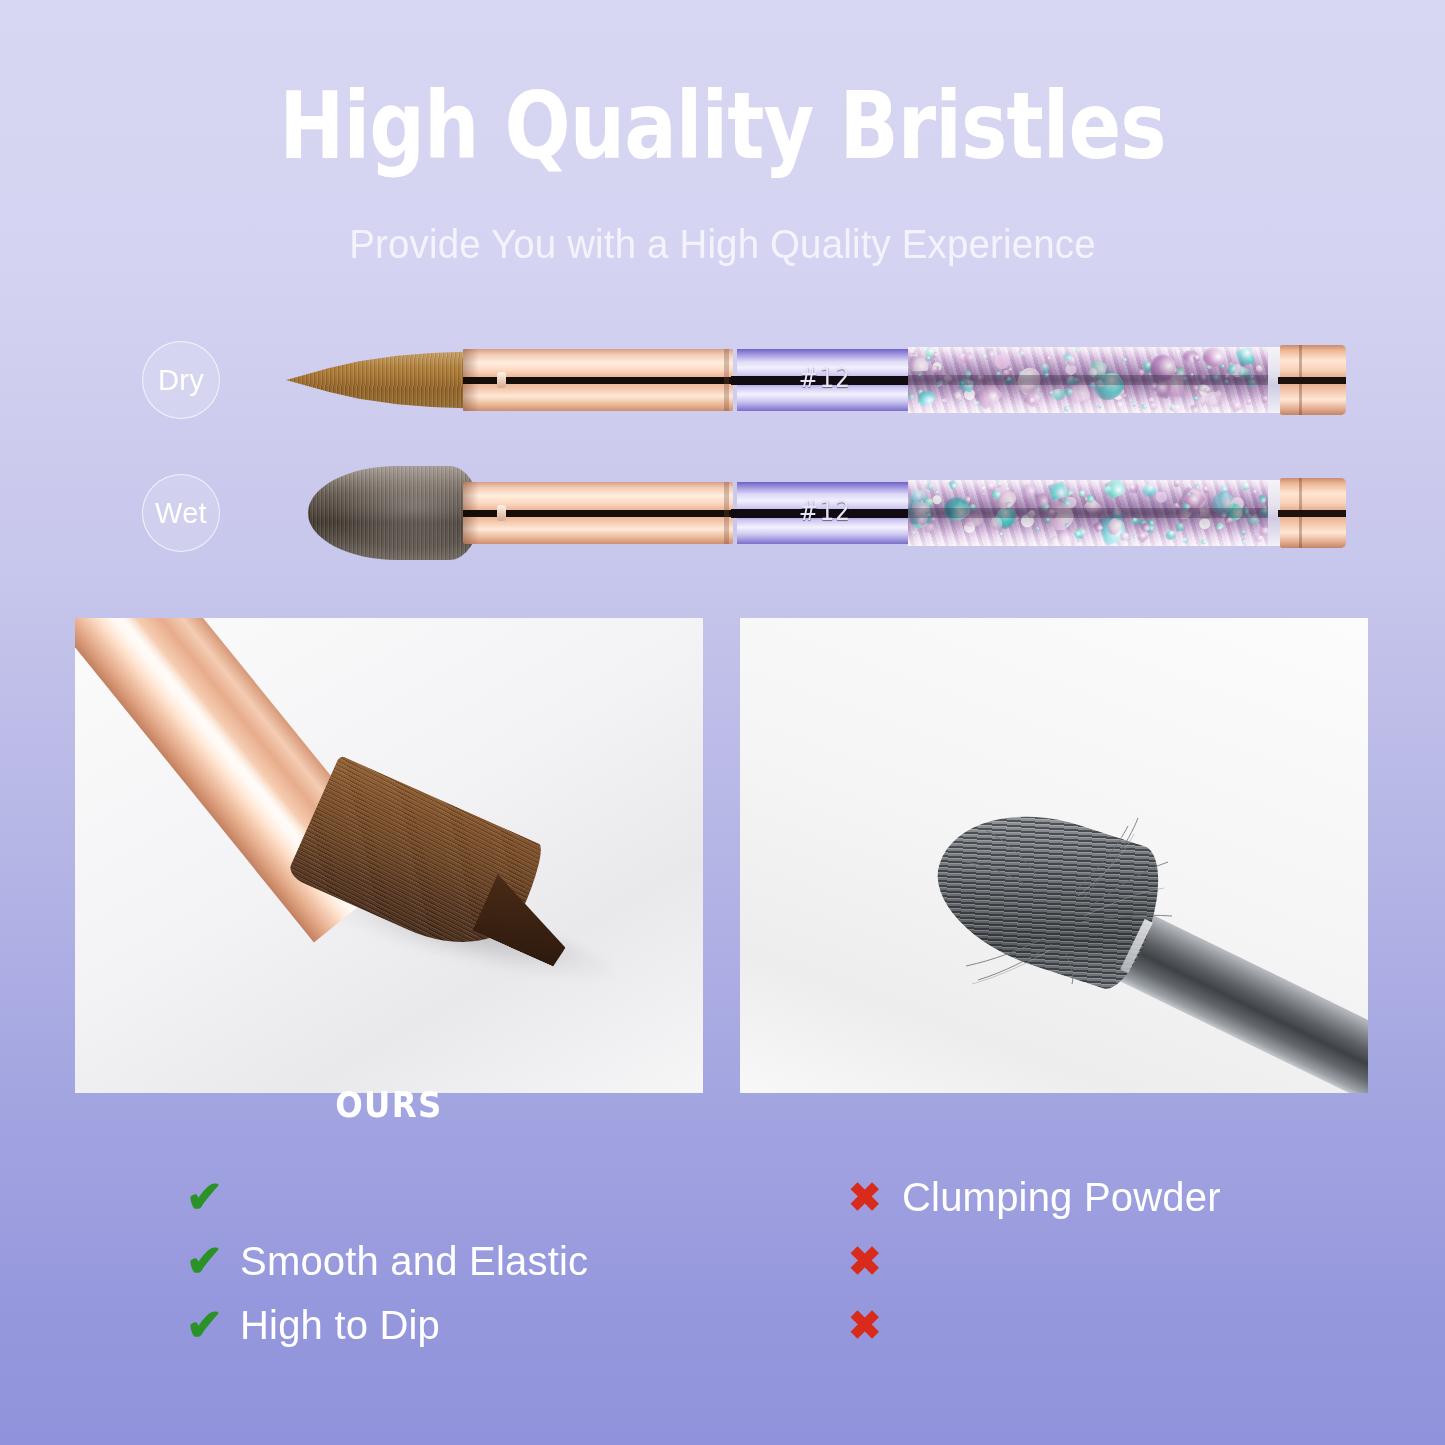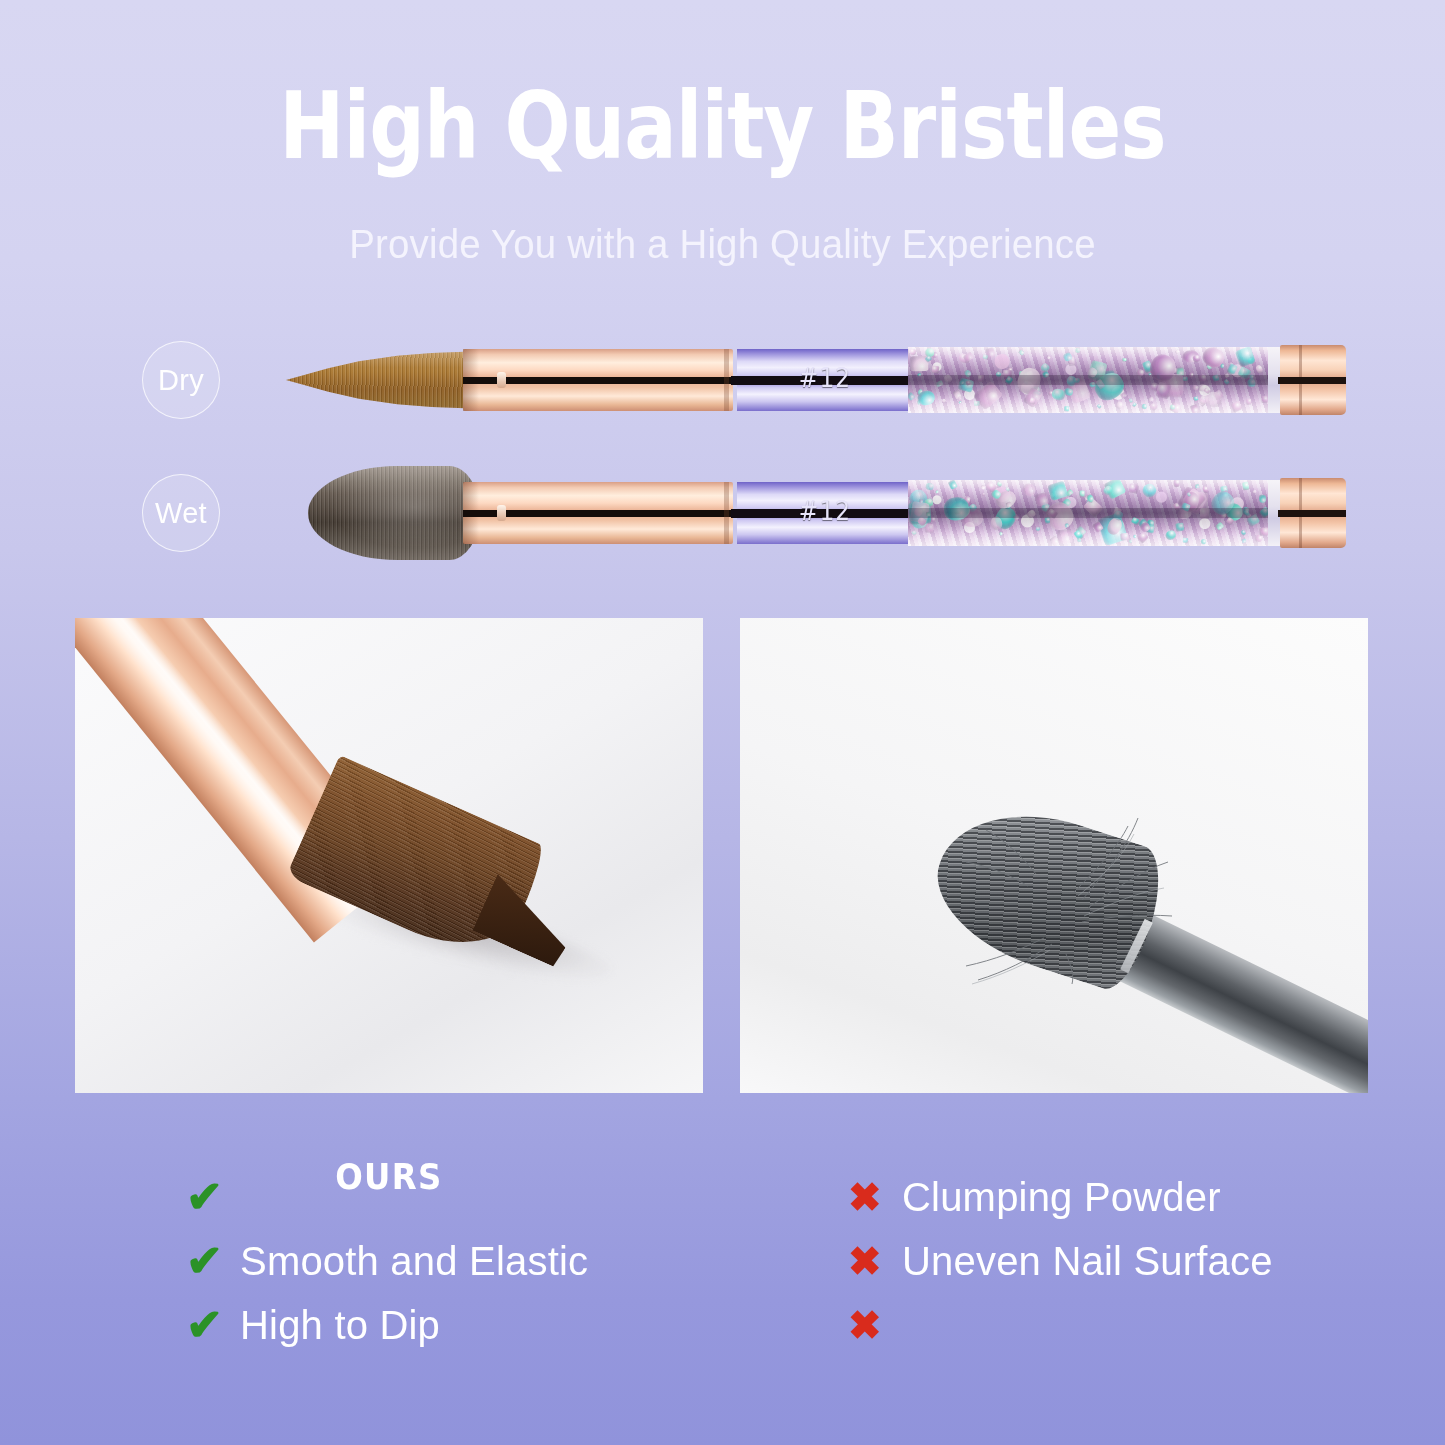--- a/index.html
+++ b/index.html
@@ -391,21 +391,21 @@
 
   
   .col-head {
     position:absolute;
     font-size:36px;
     font-weight:bold;
     color:#ffffff;
     letter-spacing:1.4px;
     font-family:"DejaVu Sans Condensed","Liberation Sans Narrow","Liberation Sans",sans-serif;
   }
-  #head-ours  { left:75px;  top:1156px; width:628px; text-align:center; }
+  #head-ours  { left:75px;  top:1084px; width:628px; text-align:center; }
   #head-other { left:740px; top:1118px; width:628px; text-align:center; }
 
   .feature-list { position:absolute; }
   #list-ours  { left:186px; top:1165px; }
   #list-other { left:848px; top:1165px; }
 
   .feature {
     display:flex; align-items:center;
     height:64px;
     margin-bottom:0;
@@ -786,20 +786,19 @@
     </div>
   </div>
 
   <div class="feature-list" id="list-other">
     <div class="feature">
       <span class="mark cross">✖</span>
       <span class="ftext">Clumping Powder</span>
     </div>
     <div class="feature">
       <span class="mark cross">✖</span>
-      <span class="ftext">Uneven Nail Surface</span>
     </div>
     <div class="feature">
       <span class="mark cross">✖</span>
     </div>
   </div>
 
 </div>
 
 </body></html>

